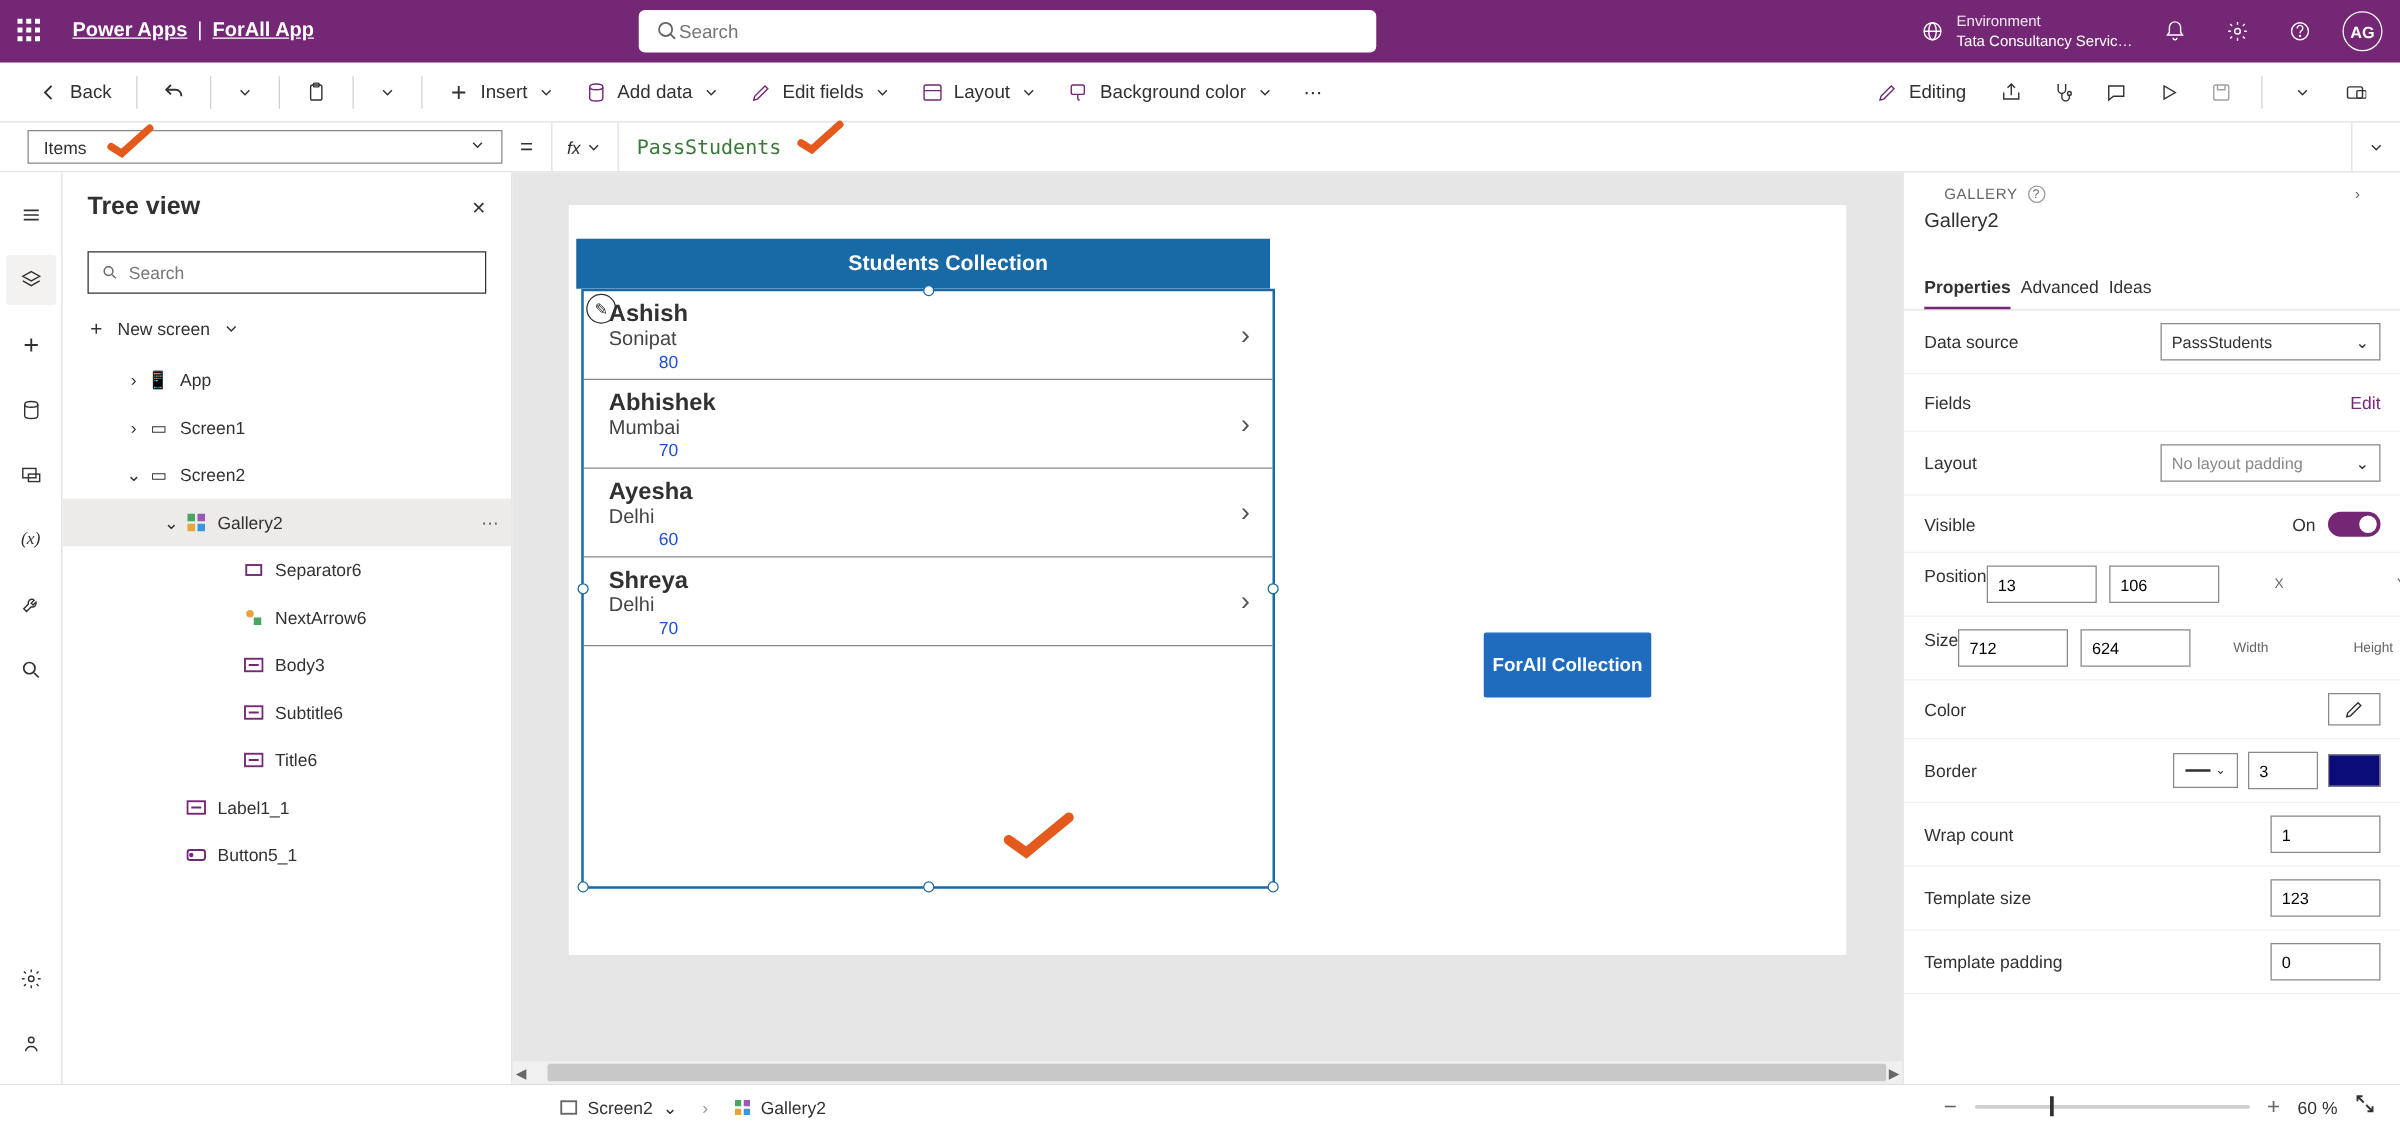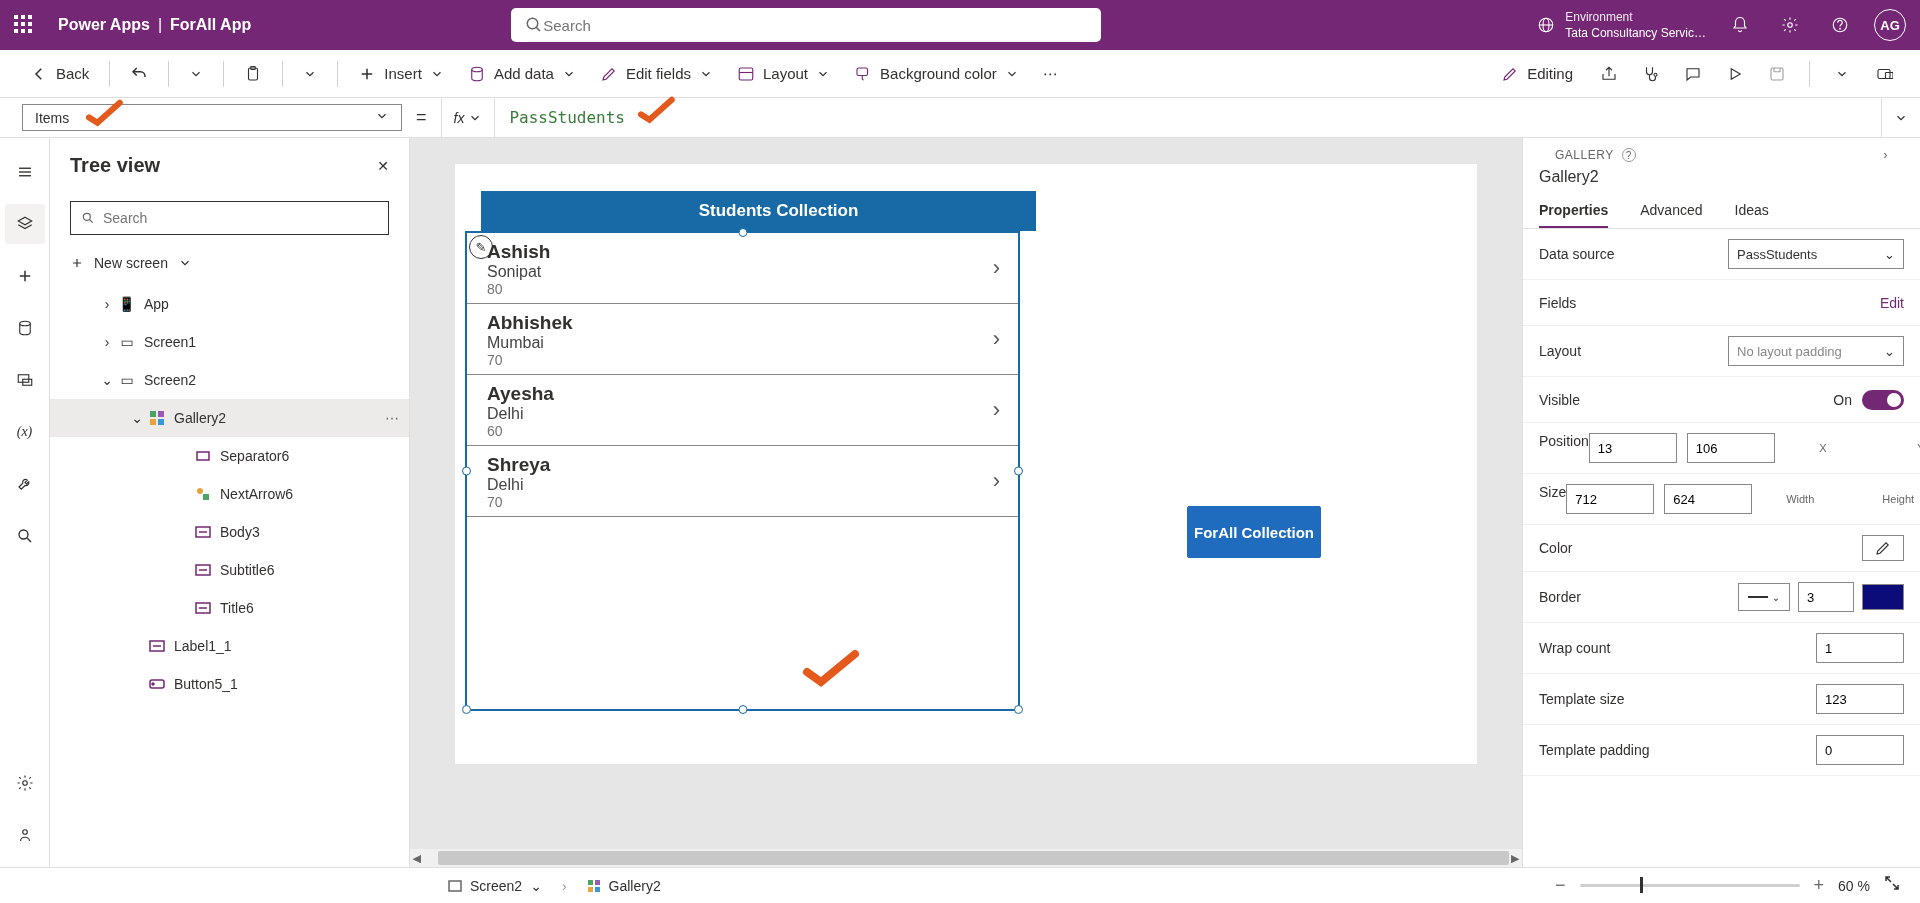--- a/index.html
+++ b/index.html
@@ -2,21 +2,21 @@
 <html><head>
 <meta charset="utf-8">
 <style>
 * { box-sizing: border-box; margin: 0; padding: 0; font-family: "Segoe UI", Arial, sans-serif; }
 body { width: 1920px; height: 903px; overflow: hidden; background: #fff; font-size: 14px; color: #323130; }
 
 
 .top-ribbon { height: 50px; background: #742774; display: flex; align-items: center; color: #fff; padding: 0 14px; }
 .waffle { width: 20px; height: 20px; display: grid; grid-template-columns: repeat(3,4px); grid-template-rows: repeat(3,4px); gap: 3px; margin-right: 24px; cursor: pointer;}
 .waffle span { background: #fff; }
-.app-title { font-size: 16px; font-weight: 600; }
+.app-title { font-size: 16px; font-weight: 600; text-decoration: underline; }
 .app-title .sep { margin: 0 8px; font-weight: 400;}
 .search-wrap { margin-left: 260px; }
 .search-box { width: 590px; height: 34px; background: #fff; border-radius: 5px; display: flex; align-items: center; padding: 0 14px; }
 .search-box input { border: 0; outline: 0; flex: 1; font-size: 15px; background: transparent; color: #333;}
 .hdr-right { margin-left: auto; display: flex; align-items: center; gap: 18px; }
 .env { display: flex; align-items: center; gap: 10px;}
 .env-text { font-size: 12px; line-height: 16px;}
 .env-text .lbl { opacity: .9;}
 .icon-btn { width: 32px; height: 32px; display: flex; align-items: center; justify-content: center; cursor: pointer; border-radius: 2px;}
 .avatar { width: 32px; height: 32px; border-radius: 50%; border: 1.5px solid #fff; display: flex; align-items: center; justify-content: center; font-size: 13px; font-weight: 600;}
@@ -61,48 +61,48 @@
 .tree-row { display:flex; align-items:center; height:38px; padding-right:10px; cursor:pointer;}
 .tree-row.selected { background:#edebe9;}
 .tree-row .more { margin-left:auto; opacity:.7;} .indent-1{padding-left:50px;} .indent-2{padding-left:80px;} .indent-4{padding-left:144px;}
 .tree-exp { width:14px; display:inline-flex; justify-content:center; margin-right:4px;}
 .tree-icon { width:18px; height:18px; margin-right:8px; display:inline-flex; align-items:center; justify-content:center;}
 .fx-var { font-family: 'Times New Roman', serif; font-style: italic;}
 
 
 .canvas-wrap { flex:1; background:#e6e6e6; display:flex; align-items:flex-start; justify-content:flex-start; position:relative; overflow:hidden; padding: 26px 45px;}
 .canvas-page { width: 1060px; height: 600px; background:#fff; position:relative;}
-.gallery-header { position:absolute; left:26px; top:27px; width:555px; height:40px; background:#176aa5; color:#fff; display:flex; align-items:center; justify-content:center; font-weight:600; font-size:17px;padding-left:40px;}
+.gallery-header { position:absolute; left:6px; top:27px; width:555px; height:40px; background:#176aa5; color:#fff; display:flex; align-items:center; justify-content:center; font-weight:600; font-size:17px;padding-left:40px;}
 .gallery-box { position:absolute; left:10px; top:67px; width:555px; height:480px; border:2px solid #176aa5; background:#fff;}
 .sel-handle { width:9px; height:9px; background:#fff; border:1.5px solid #176aa5; border-radius:50%; position:absolute;}
 .gallery-box .h-t{top:-5px;left:50%;transform:translateX(-50%);} 
 .gallery-box .h-b{bottom:-5px;left:50%;transform:translateX(-50%);} 
 .gallery-box .h-l{left:-5px;top:50%;transform:translateY(-50%);} 
 .gallery-box .h-r{right:-5px;top:50%;transform:translateY(-50%);} 
 .gallery-box .h-bl{left:-5px;bottom:-5px;} 
 .gallery-box .h-br{right:-5px;bottom:-5px;}
 .gallery-item { border-bottom:1px solid #8a8886; padding: 8px 20px 6px; position:relative;}
 .gi-title { font-size:19px; font-weight:600;}
 .gi-sub { font-size:16px; color:#444;}
-.gi-body { font-size:14px; color:#737373;}
+.gi-body { font-size:14px; color:#1d4ed8;margin-left:40px;}
 .gi-arrow { position:absolute; right:18px; top:50%; transform:translateY(-50%); font-size:22px; color:#555;}
 .edit-first { position:absolute; left:2px; top:2px; width:24px; height:24px; border:1.5px solid #323130; border-radius:50%; display:flex; align-items:center; justify-content:center; background:#fff; font-size:13px;}
 .forall-btn { position:absolute; left:732px; top:342px; width:134px; height:52px; background:#1f6cbf; border:1px solid #1f6cbf; color:#fff; display:flex; align-items:center; justify-content:center; font-weight:600; font-size:15px; border-radius:2px;}
 .big-check { position:absolute; left:334px; top:415px; color:#e35a1c;}
 .big-check svg{width:60px;height:40px;}
 .hscroll{position:absolute;left:0;right:0;bottom:0;height:18px;background:#f0f0f0;display:flex;align-items:center;}
 .hscroll .thumb{height:14px;width:1110px;background:#c8c8c8;margin-left:14px;border-radius:2px;}
 .hscroll .arr{width:14px;text-align:center;color:#666;font-size:11px;}
 
 
 .props { width:398px; border-left:1px solid #e1dfdd; display:flex; flex-direction:column; background:#fff; overflow-y:auto;}
 .props-hdr { padding: 10px 32px 4px; display:flex; align-items:center; gap:8px; color:#666; font-size:12px; letter-spacing:.5px;}
 .props-hdr .exp{margin-left:auto;}
 .props-name { padding: 2px 16px 8px; font-size:16px;}
-.prop-tabs { display:flex; gap:32px; padding:0 16px; border-bottom:1px solid #e1dfdd;}
+.prop-tabs { display:flex; gap:8px; padding:0 16px; border-bottom:1px solid #e1dfdd;margin-top:19px;}
 .prop-tab{padding:8px 0;cursor:pointer;font-size:14px;}
 .prop-tab.active{border-bottom:2px solid #742774;font-weight:600;}
 .prop-row{display:flex;align-items:center;padding:10px 16px;border-bottom:1px solid #f0f0f0;min-height:46px;}
 .prop-row .lbl{flex:1;font-size:14px;}
 .prop-dd2{border:1px solid #8a8886;height:30px;min-width:176px;display:flex;align-items:center;padding:0 8px;font-size:13px;}
 .prop-dd2 .chev{margin-left:auto;}
 .edit-link{color:#742774;font-size:14px;cursor:pointer;}
 .toggle{width:42px;height:20px;background:#742774;border-radius:10px;position:relative;}
 .toggle .knob{width:14px;height:14px;background:#fff;border-radius:50%;position:absolute;right:3px;top:3px;}
 .num-input{border:1px solid #8a8886;height:30px;width:88px;padding:0 8px;font-size:13px;}

